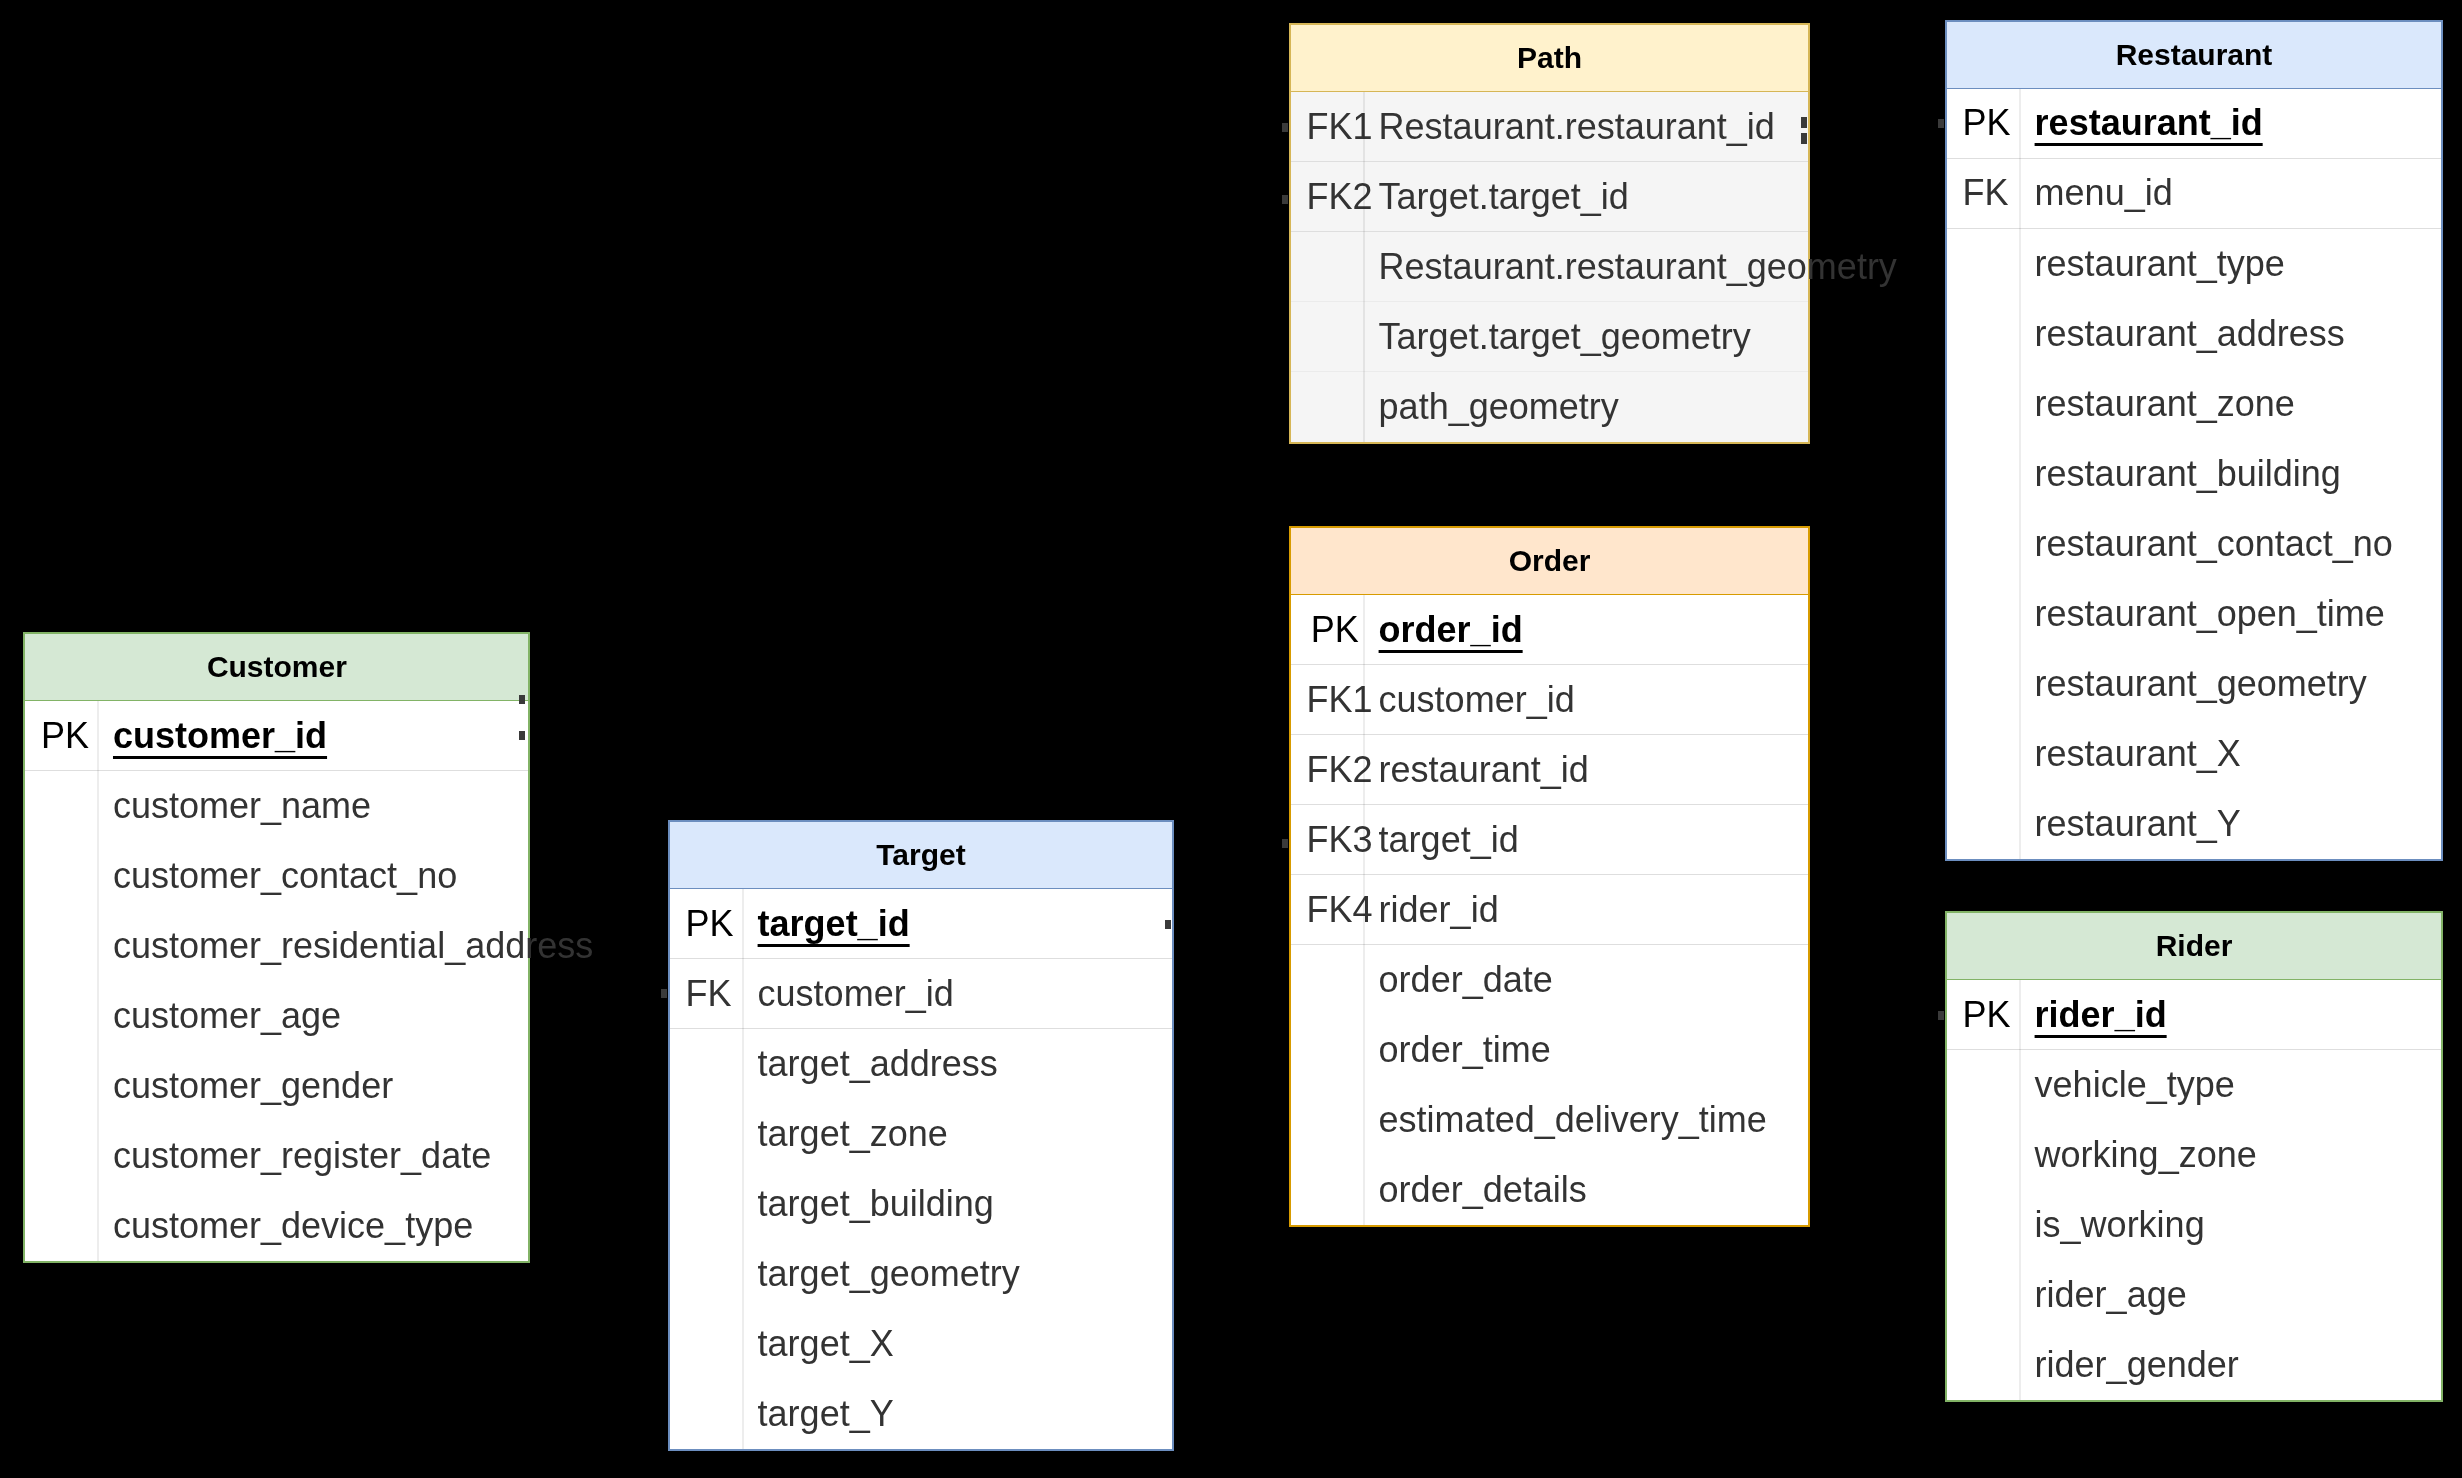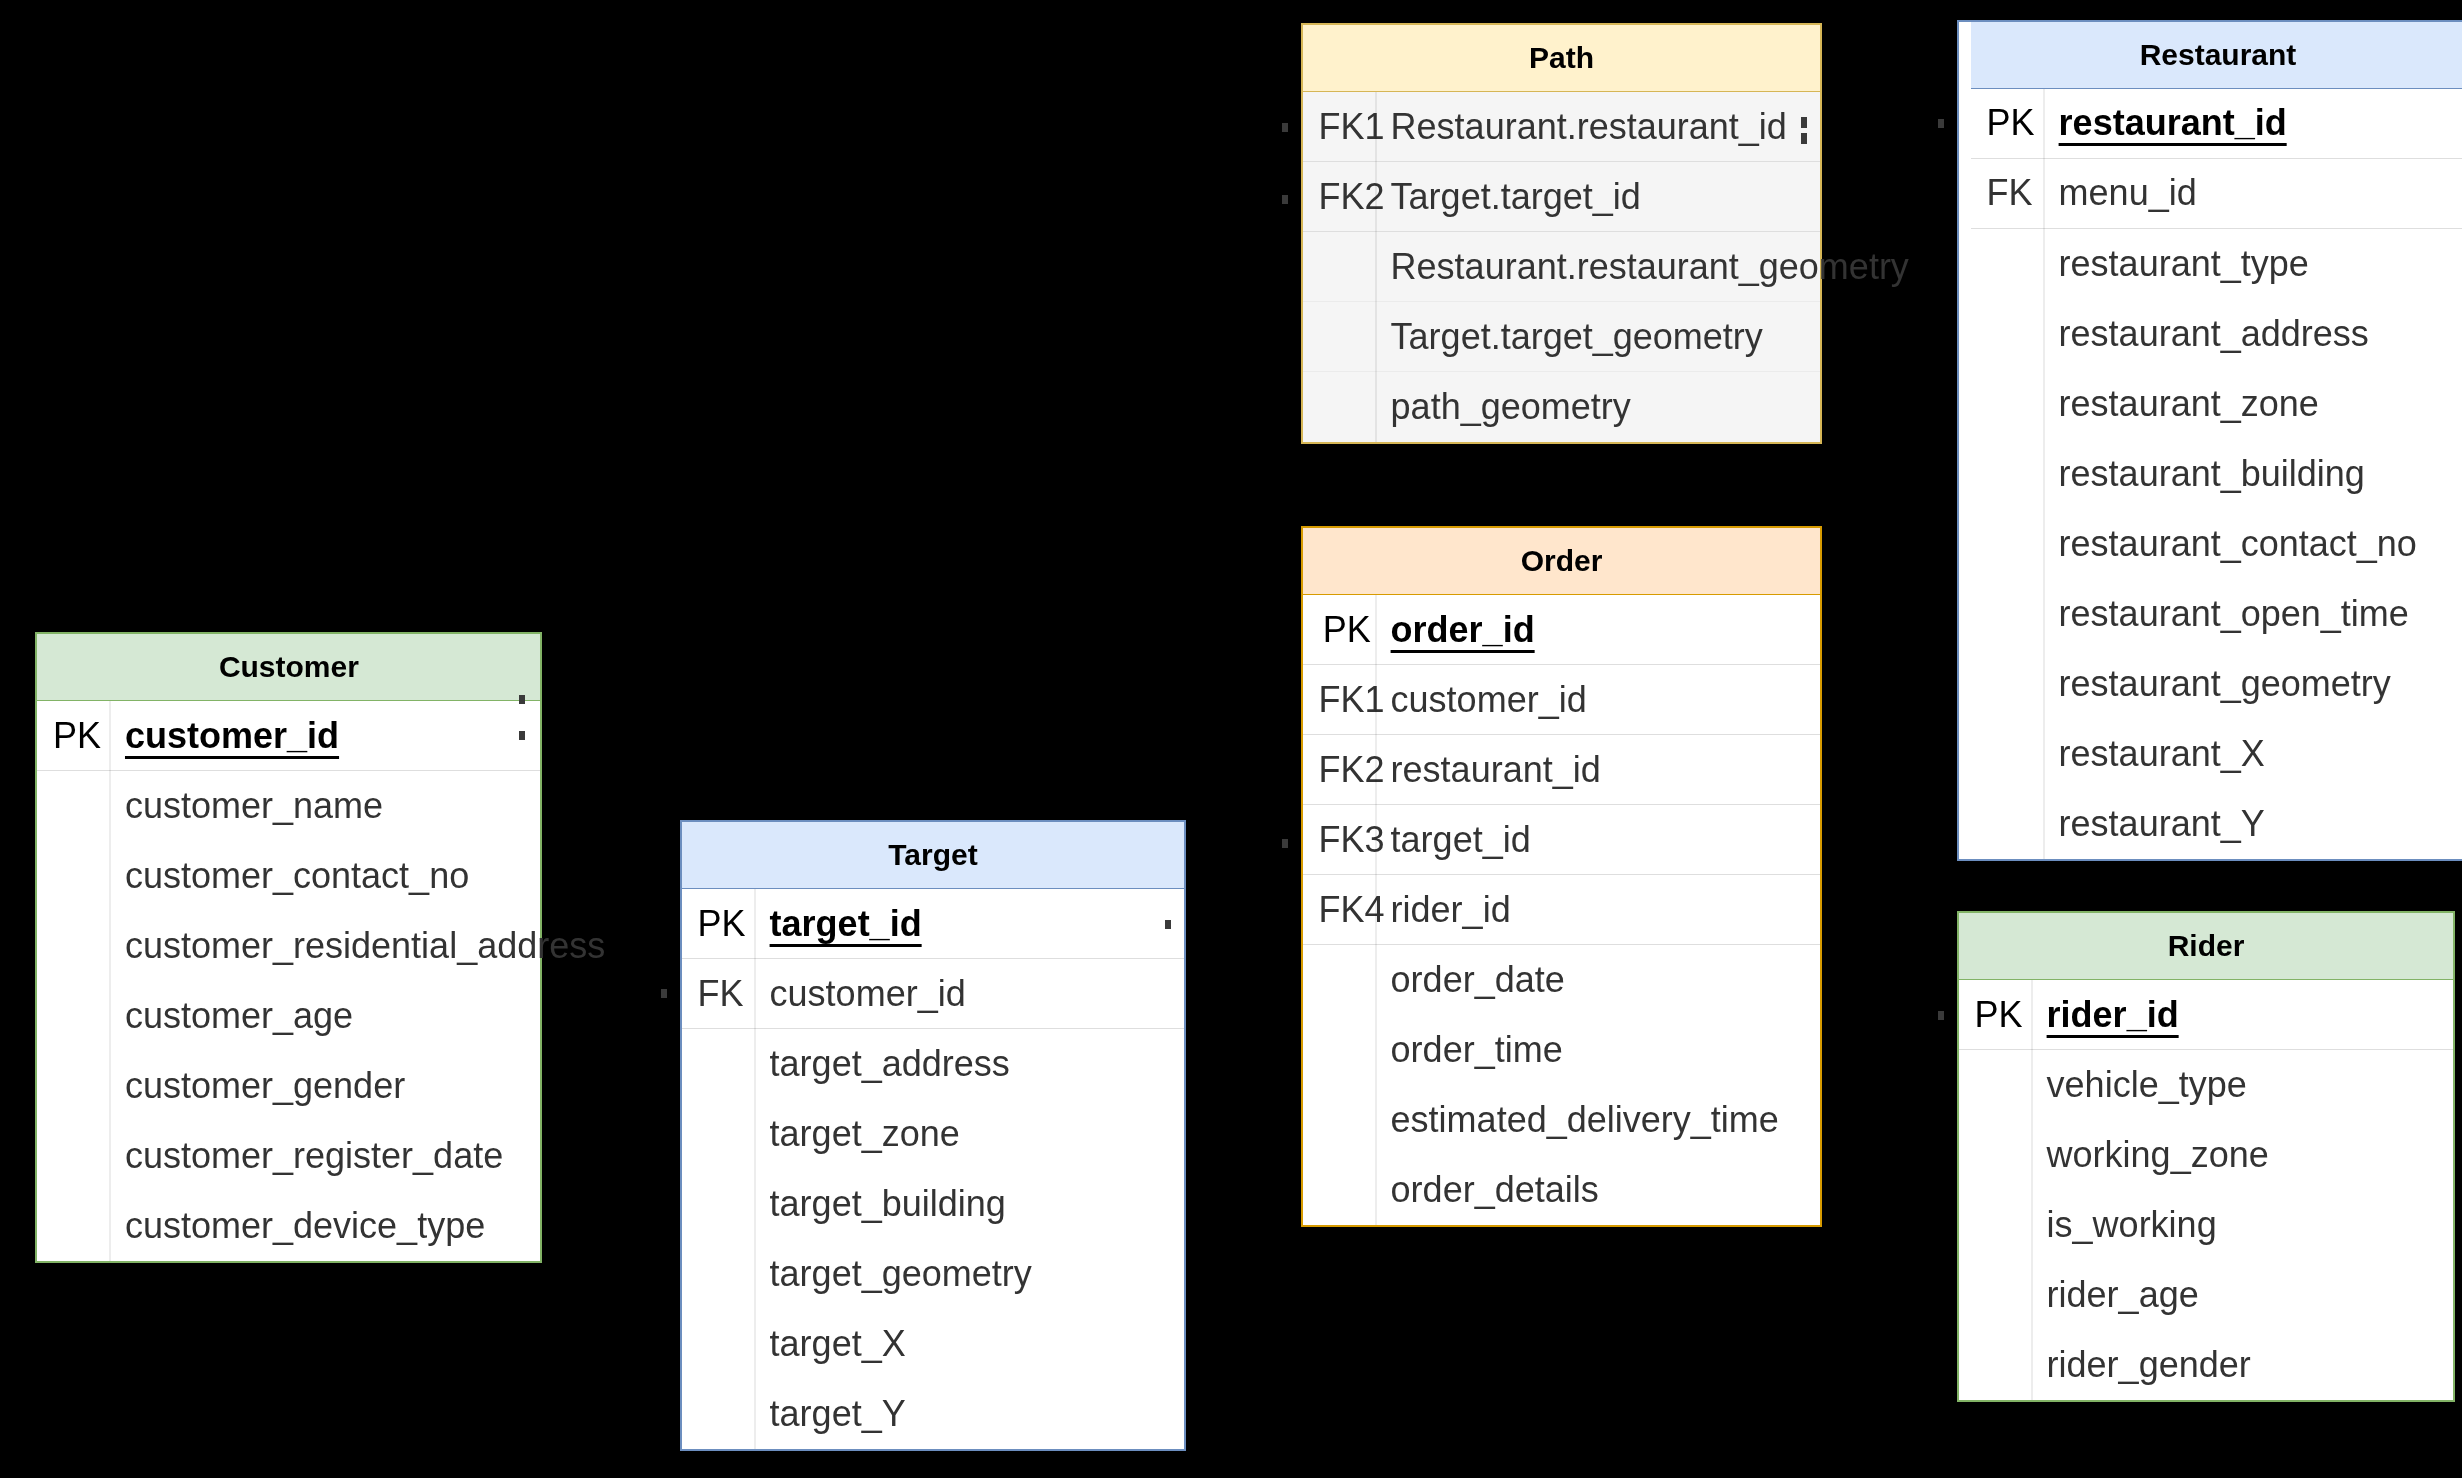--- a/index.html
+++ b/index.html
@@ -16,21 +16,20 @@
   }
   .diagram {
     position: absolute;
     inset: 0;
   }
   .er-table {
     position: absolute;
     border: 2.3px solid var(--bc);
     background: var(--bodyfill);
     box-sizing: content-box;
-    margin-left: 12px;
   }
   .t-header {
     height: 66px;
     background: var(--hf);
     border-bottom: 1.6px solid var(--bc);
     display: flex;
     align-items: center;
     justify-content: center;
     font-weight: bold;
     font-size: 30px;
@@ -228,21 +227,21 @@
         <div class="t-row">
           <span class="t-key"></span>
           <span class="t-name">estimated_delivery_time</span>
         </div>
         <div class="t-row">
           <span class="t-key"></span>
           <span class="t-name">order_details</span>
         </div>
       </div>
     </div>
-    <div class="er-table" style="left: 1945px; top: 19.5px; width: 494px; padding-left: 12px; --bc: #6c8ebf; --hf: #dae8fc; --bodyfill: #ffffff;">
+    <div class="er-table" style="left: 1945px; top: 19.5px; width: 494px; --bc: #6c8ebf; --hf: #dae8fc; --bodyfill: #ffffff;">
       <div class="t-header">
         <span>Restaurant</span>
       </div>
       <div class="t-body">
         <div class="t-row div-strong">
           <span class="t-key k-bold">PK</span>
           <span class="t-name pk">restaurant_id</span>
         </div>
         <div class="t-row div-strong">
           <span class="t-key">FK</span>

